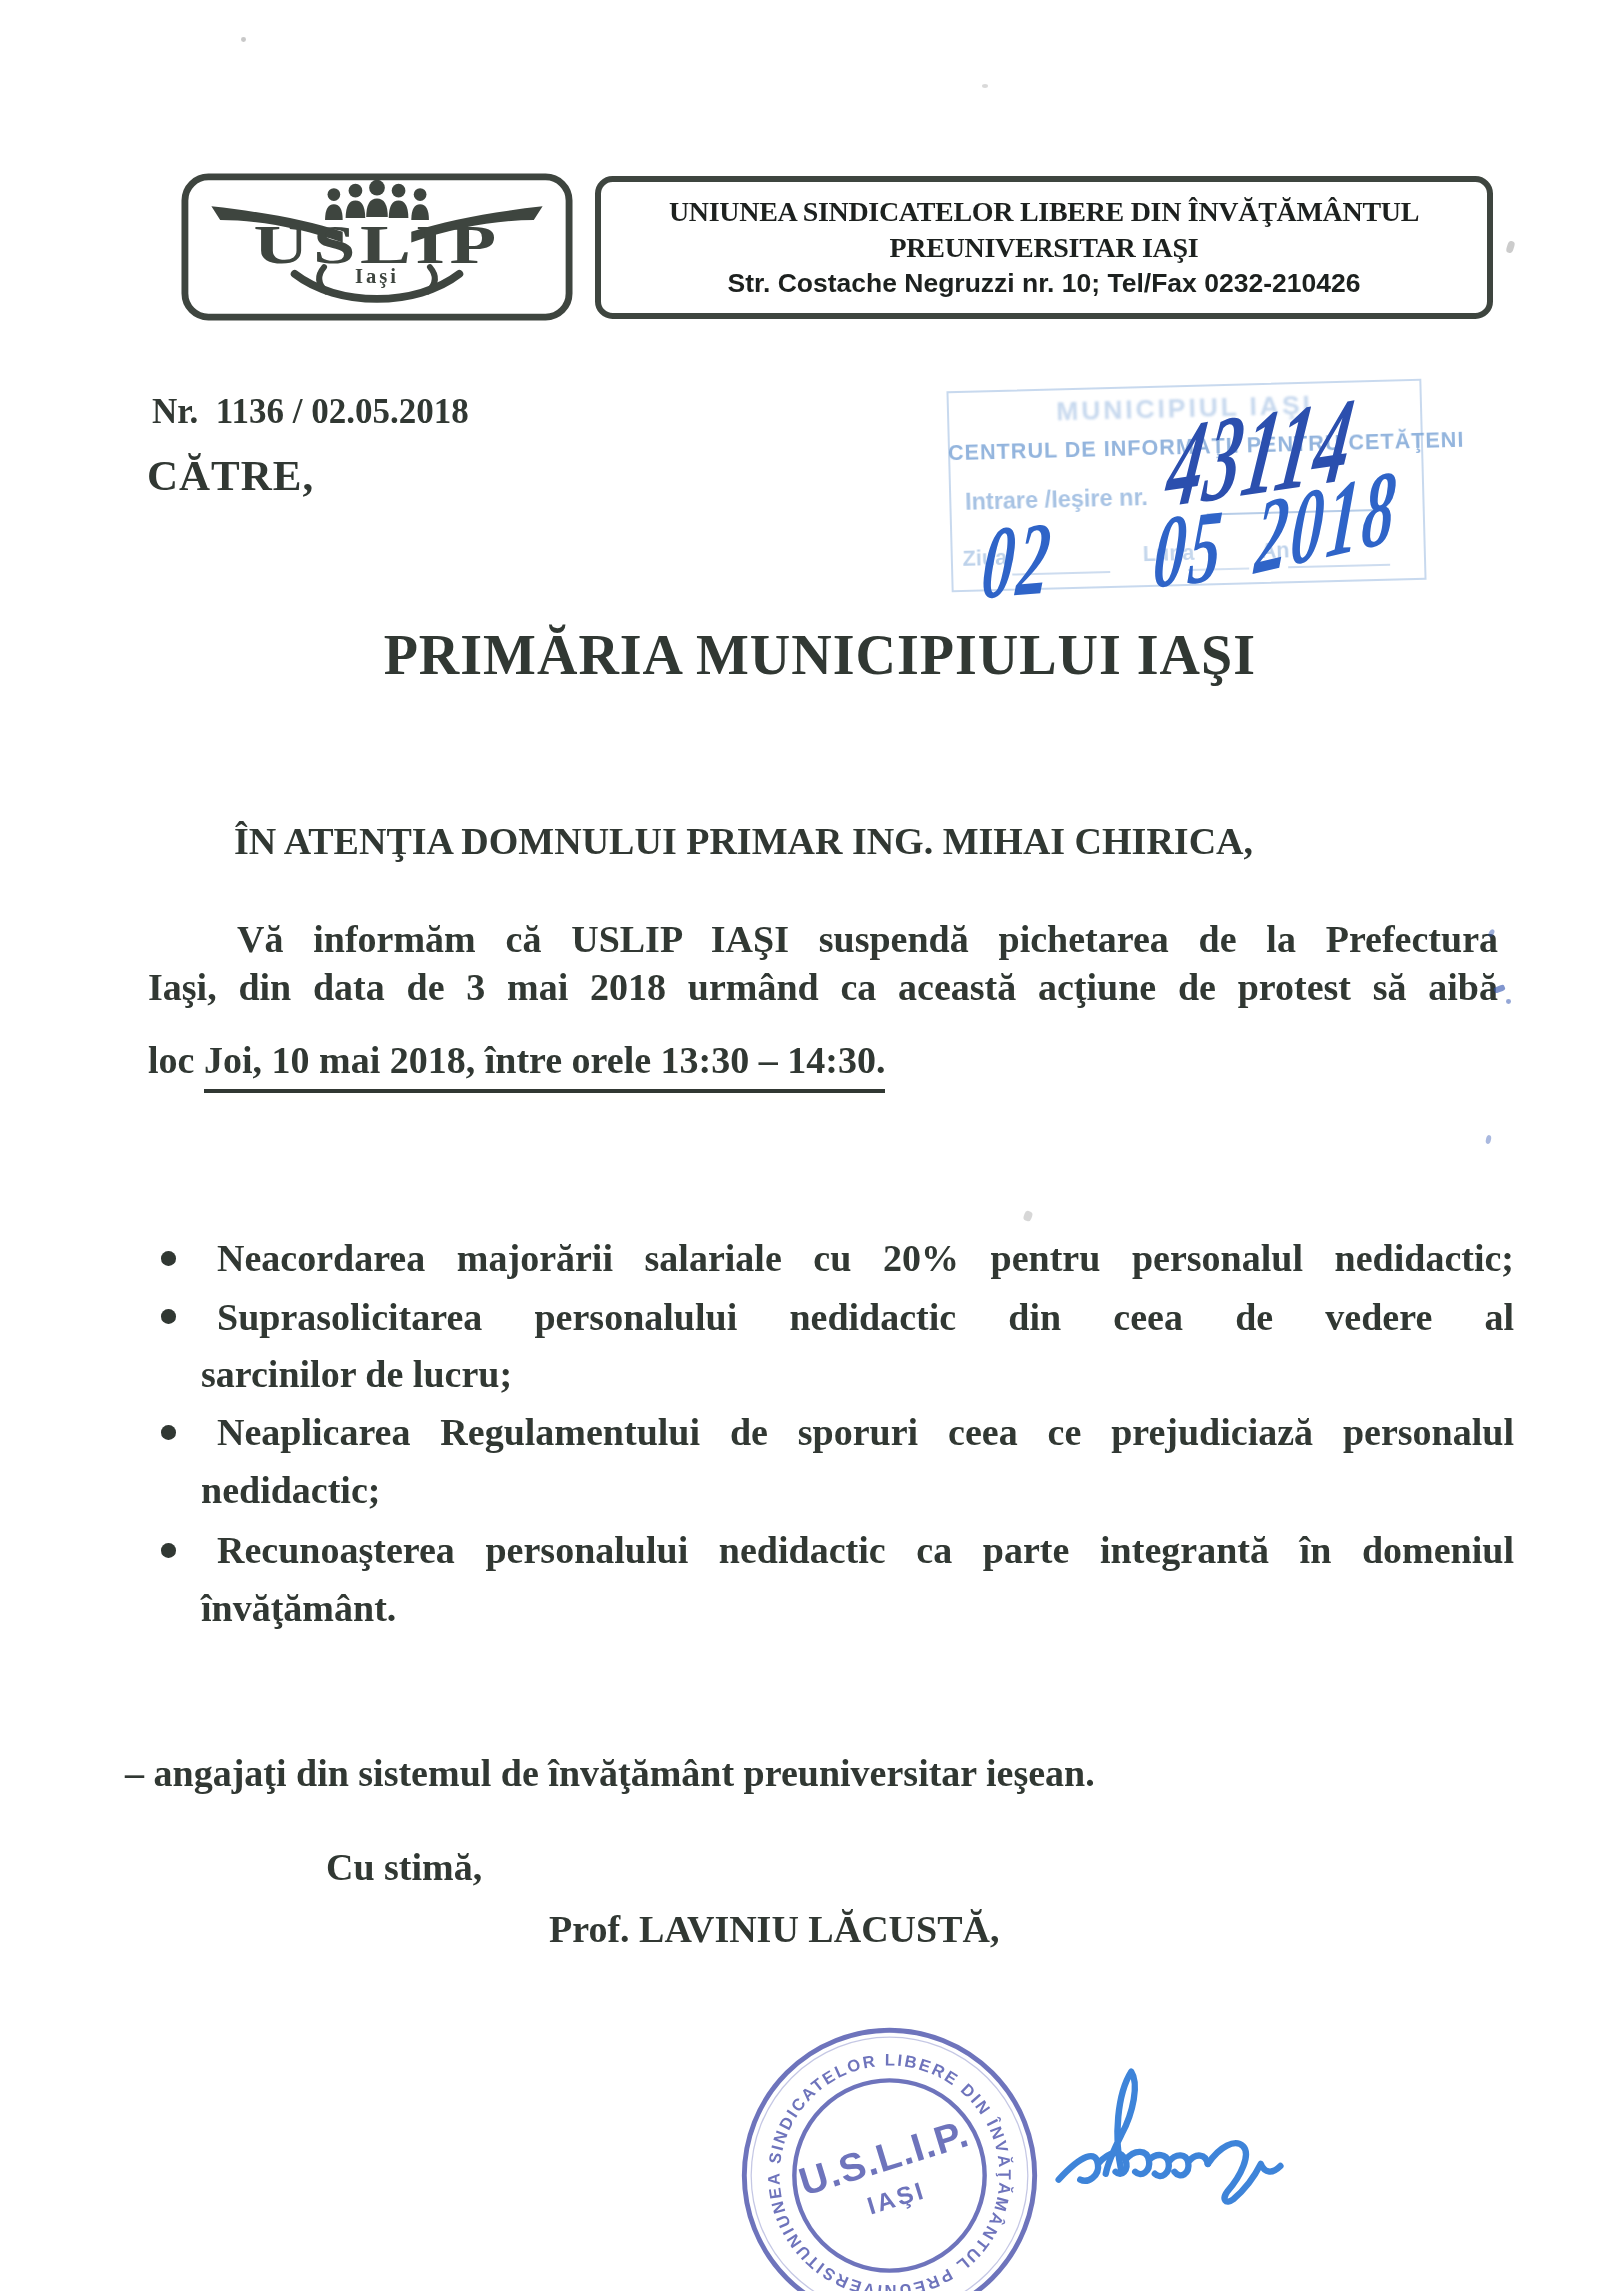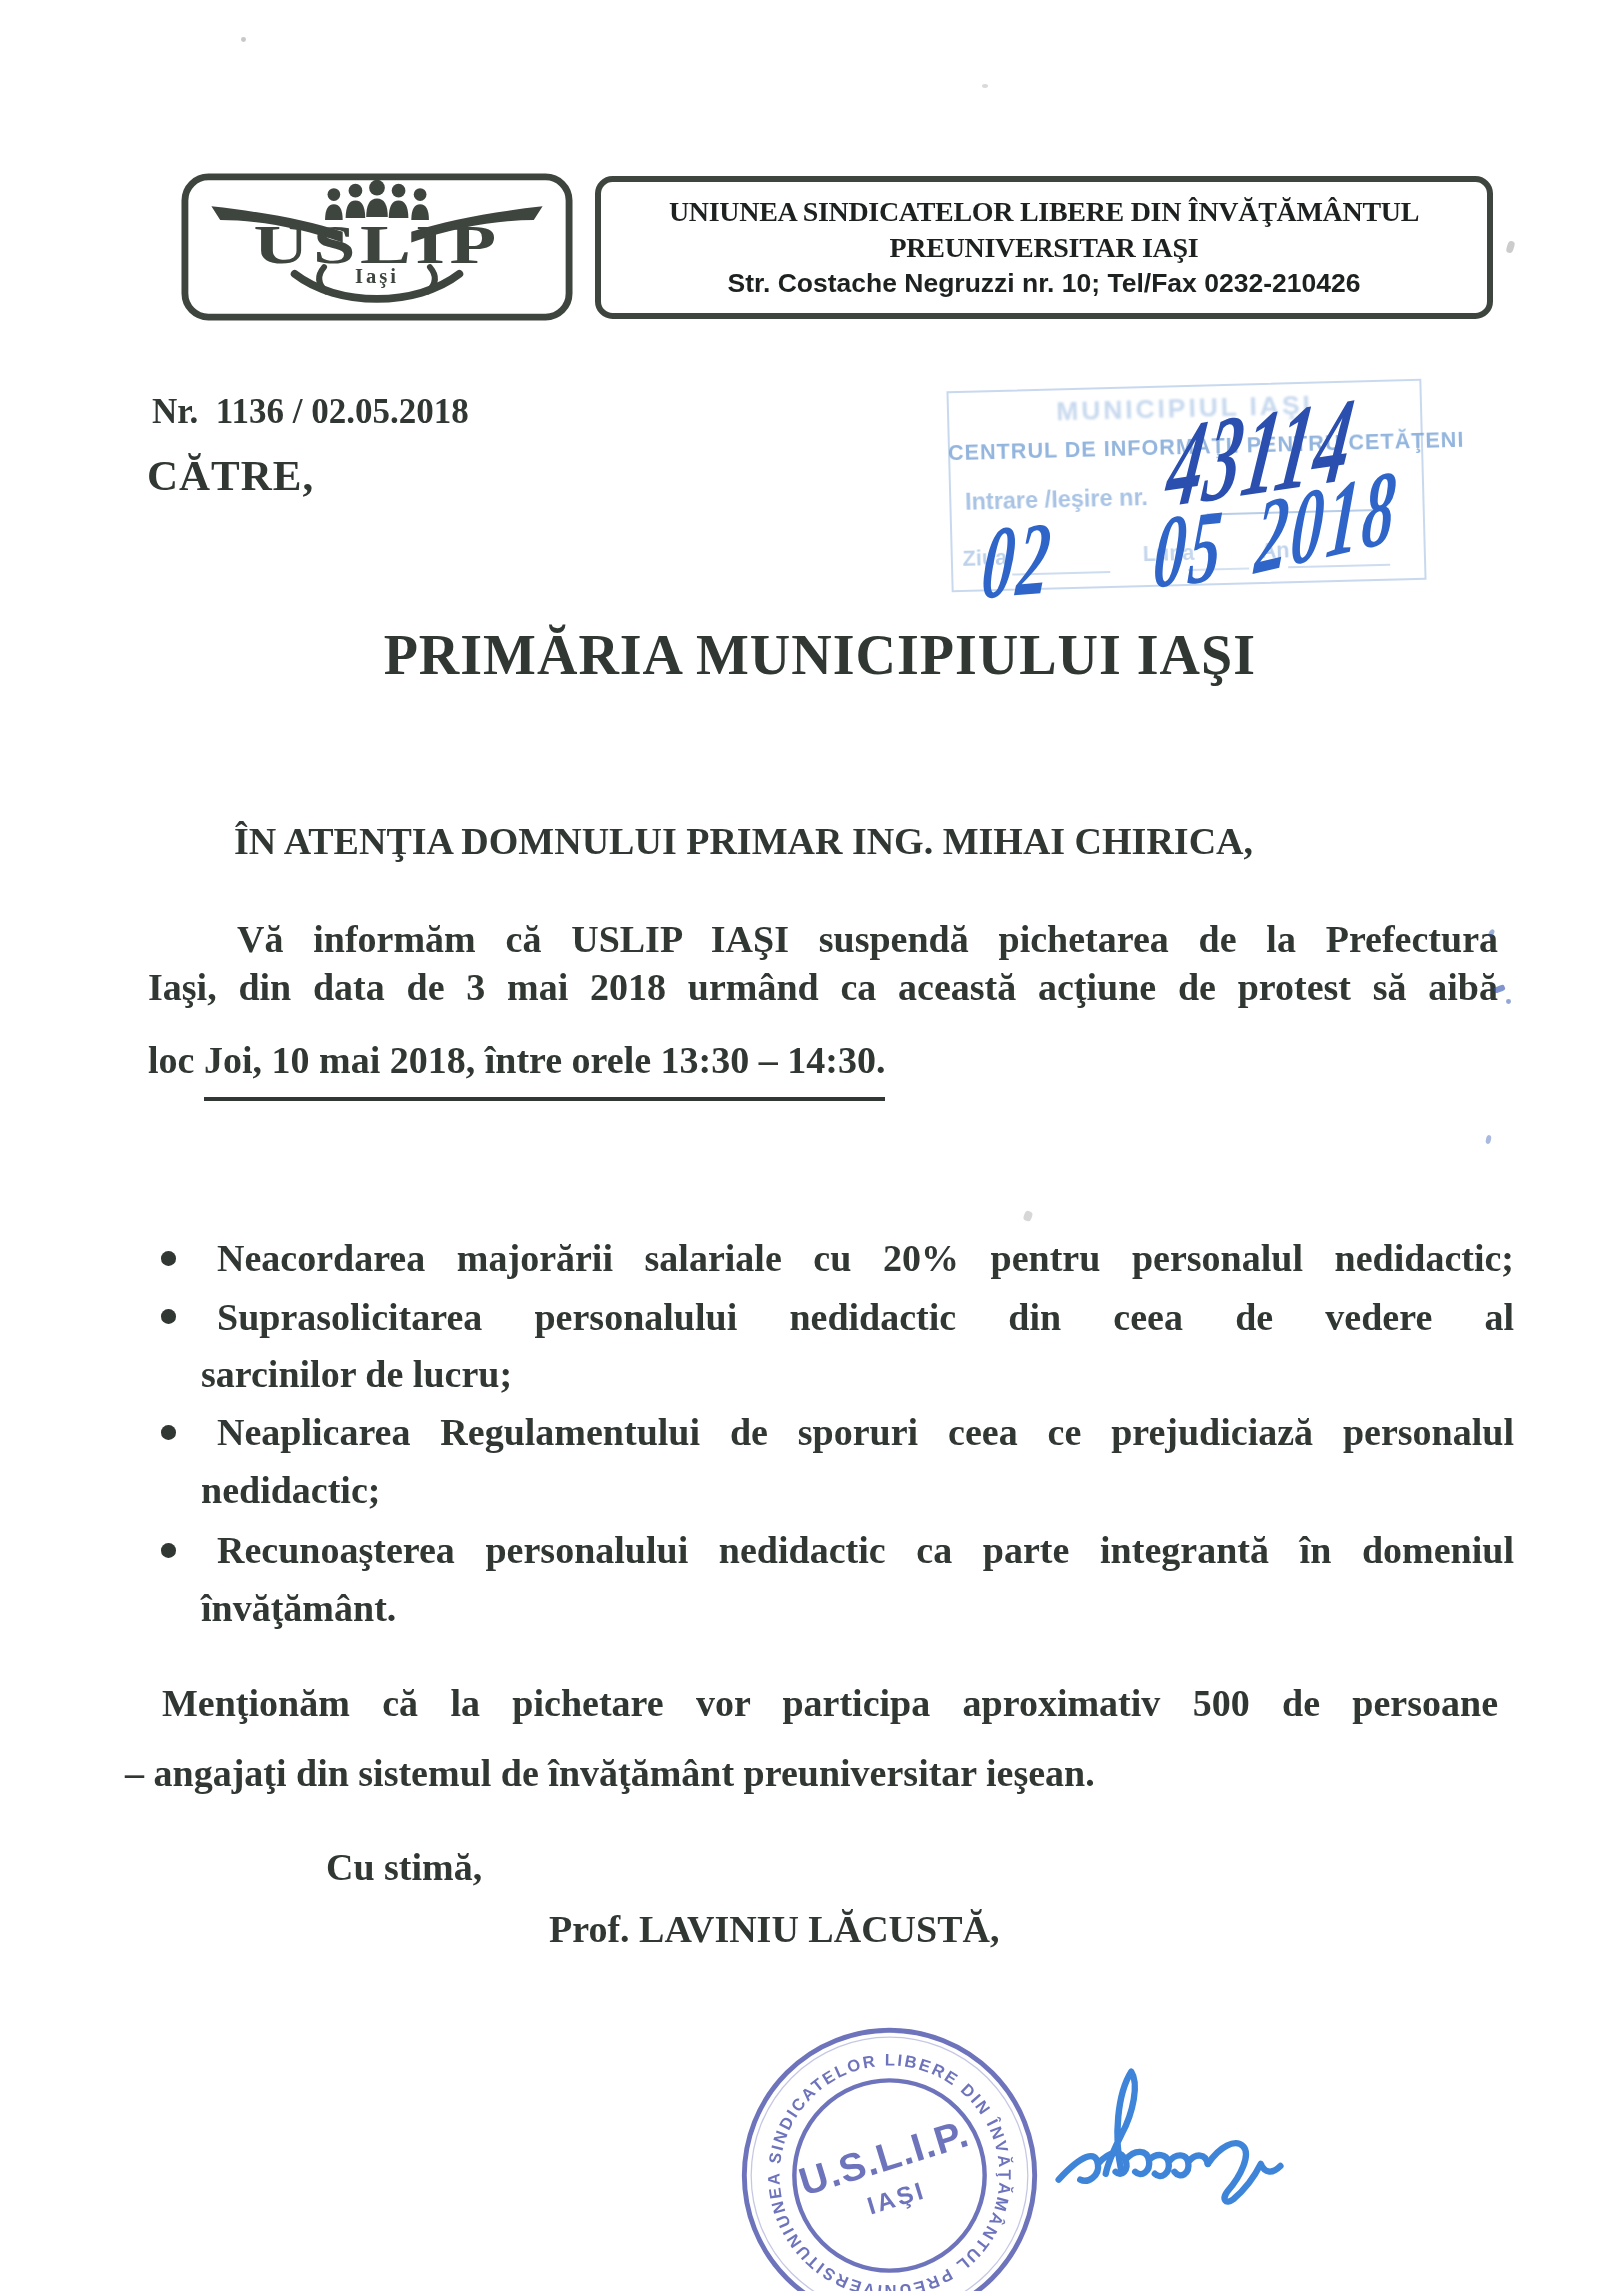--- a/index.html
+++ b/index.html
@@ -33,21 +33,21 @@
   .pen-day{left:39px;top:114px;transform:skewX(-8deg) scale(.85,1.4) rotate(-2deg);}
   .pen-mon{left:210px;top:108px;transform:skewX(-8deg) scale(.85,1.4) rotate(-3deg);}
   .pen-year{left:312px;top:94px;transform:skewX(-10deg) scale(.85,1.45) rotate(-7deg);}
   
   .title{position:absolute;top:623px;left:0;width:1620px;box-sizing:border-box;padding-left:19.6px;
          text-align:center;font:700 56px "Liberation Serif",serif;letter-spacing:1px;color:var(--ink);}
   .bl{position:absolute;font:700 38px/49px "Liberation Serif",serif;color:var(--ink);white-space:nowrap;}
   .just{white-space:normal;text-align:justify;text-align-last:justify;}
   .w-full{left:148px;width:1350px;}
   .w-bul{left:217px;width:1297px;}
-  .uline{border-bottom:4.9px solid var(--ink);padding-bottom:16px;}
+  .uline{border-bottom:4.9px solid var(--ink);padding-bottom:8px;}
   .bdot{position:absolute;left:161px;width:14.7px;height:14.7px;border-radius:50%;background:var(--ink);}
   .center-blk{position:absolute;left:549px;width:706px;text-align:left;font:700 38px "Liberation Serif",serif;color:var(--ink);}
   
   .round-stamp{position:absolute;left:735px;top:2021px;opacity:.88;}
   .sig{position:absolute;left:1039px;top:2056px;opacity:.92;}
   .speck{position:absolute;border-radius:50%;}
 </style>
 </head>
 <body>
 
@@ -130,21 +130,20 @@
   <div class="bl" style="left:201px;top:1350px">sarcinilor de lucru;</div>
 
   <div class="bdot" style="top:1425px"></div>
   <div class="bl just w-bul" style="top:1408px">Neaplicarea Regulamentului de sporuri ceea ce prejudiciază personalul</div>
   <div class="bl" style="left:201px;top:1466px">nedidactic;</div>
 
   <div class="bdot" style="top:1543px"></div>
   <div class="bl just w-bul" style="top:1526px">Recunoaşterea personalului nedidactic ca parte integrantă în domeniul</div>
   <div class="bl" style="left:201px;top:1584px">învăţământ.</div>
 
-  <div class="bl just" style="left:162px;top:1679px;width:1336px">Menţionăm că la pichetare vor participa aproximativ 500 de persoane</div>
   <div class="bl" style="left:125px;top:1749px">– angajaţi din sistemul de învăţământ preuniversitar ieşean.</div>
 
   <div class="bl" style="left:326px;top:1843px">Cu stimă,</div>
   <div class="center-blk" style="top:1907px">Prof. LAVINIU LĂCUSTĂ,</div>
 
   <div class="round-stamp">
     <svg width="309" height="309" viewBox="0 0 315 315">
       <defs>
         <path id="ringPath" d="M 78.3 236.7 A 112 112 0 0 1 236.7 78.3 A 112 112 0 0 1 78.3 236.7" fill="none"></path>
       </defs>

